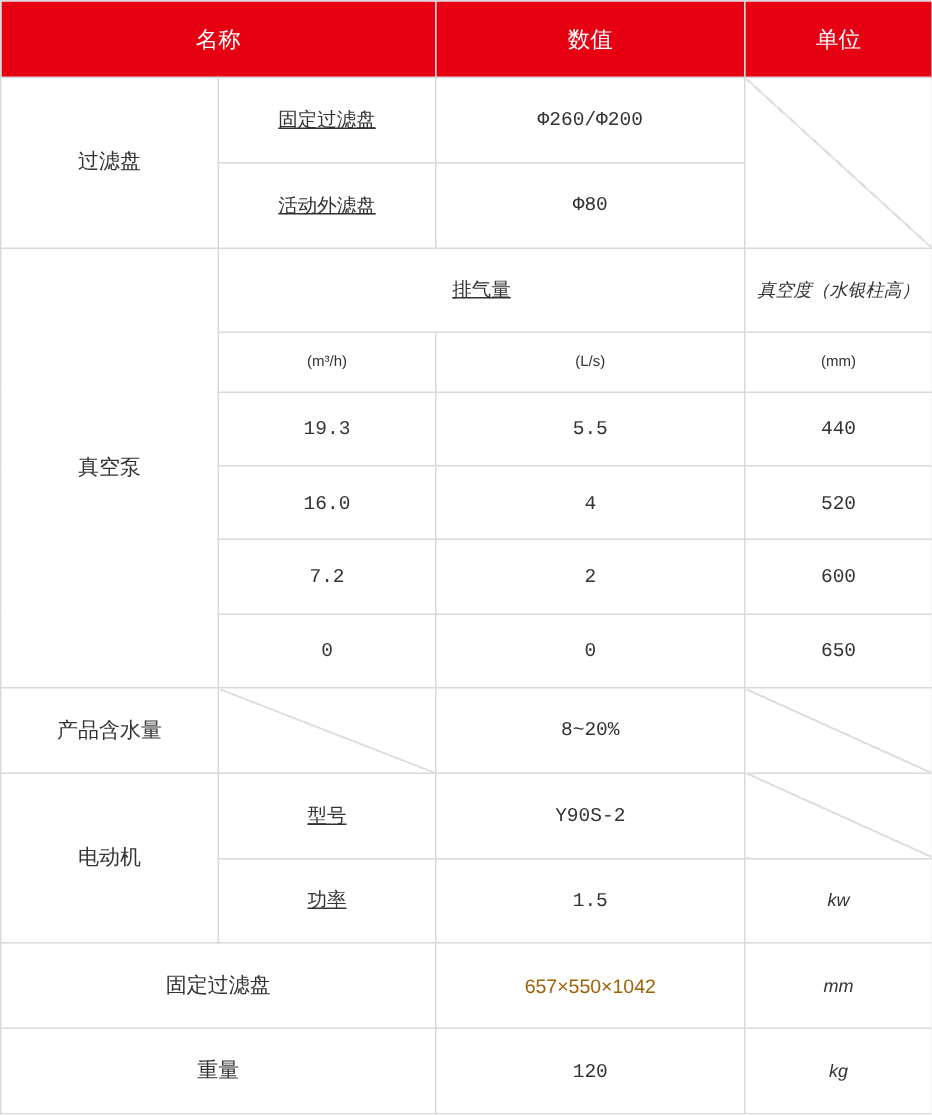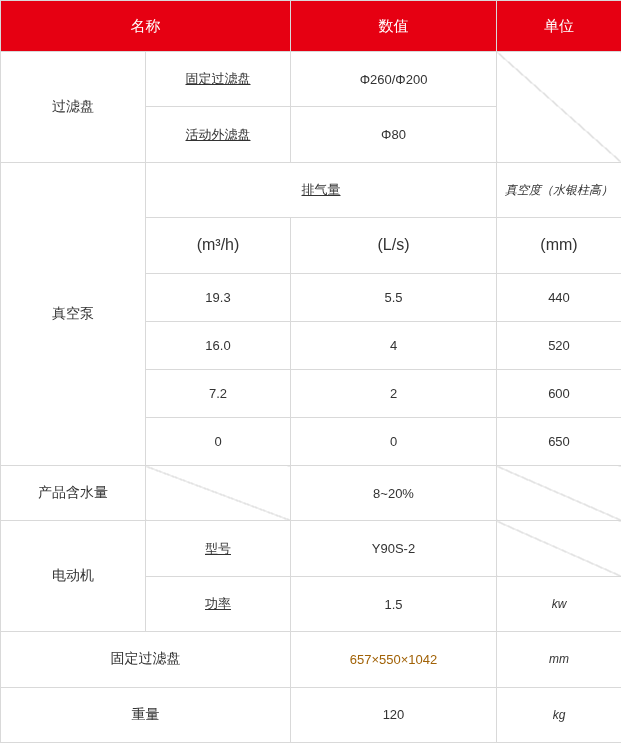--- a/index.html
+++ b/index.html
@@ -37,27 +37,28 @@
   }
   .row-label {
     font-size: 14px;
   }
   .sub-label {
     font-size: 13px;
     text-decoration: underline;
   }
   .value {
     font-size: 13px;
+    font-family: Liberation Mono, monospace;
   }
   .unit {
     font-size: 12px;
     font-style: italic;
   }
   .small {
-    font-size: 16px;
+    font-size: 10px;
   }
   .dim-value {
     color: #a16207;
     font-size: 13px;
   }
   
   .slash {
     position: relative;
     background-image: linear-gradient(to top right,
         transparent 0%, transparent calc(50% - 0.6px),

